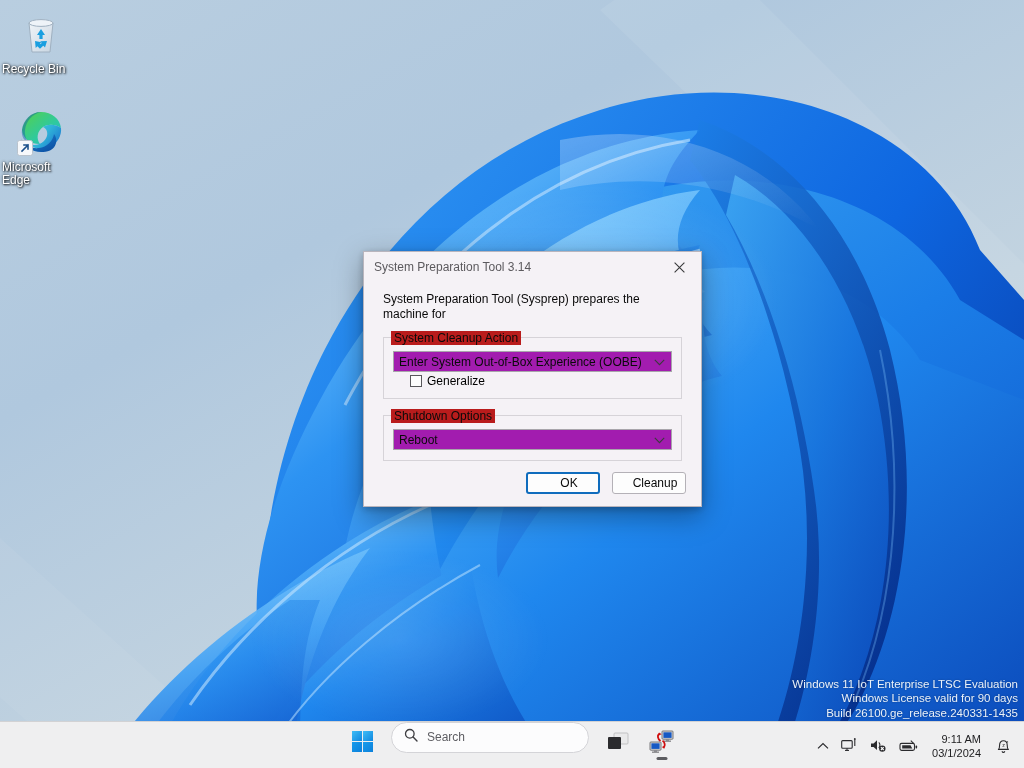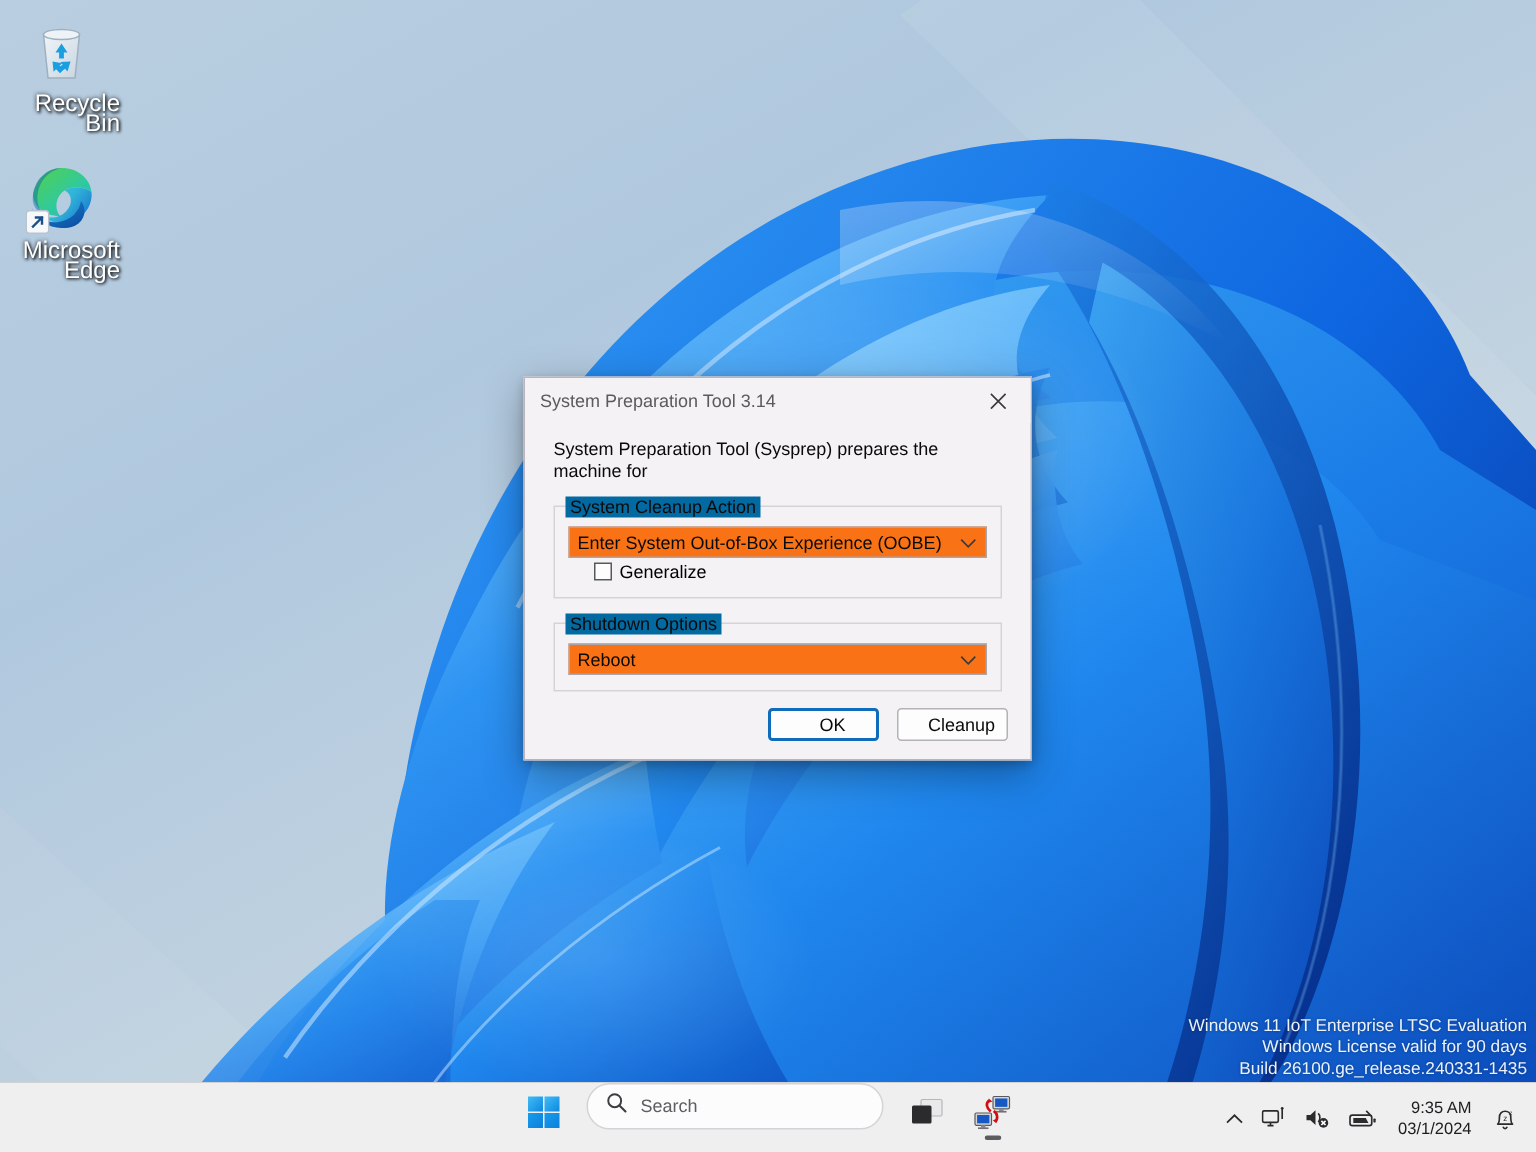--- a/index.html
+++ b/index.html
@@ -24,23 +24,23 @@
     position: absolute;
     inset: 0;
     width: 1024px;
     height: 768px;
   }
 
   
   .desktop-icon {
     position: absolute;
     width: 78px;
-    text-align: right;
+    text-align: left;
     color: #ffffff;
-    font-size: 16px;
+    font-size: 12px;
     line-height: 13px;
     text-shadow: 0 0 3px rgba(0,0,0,.85), 1px 1px 2px rgba(0,0,0,.8);
     user-select: none;
   }
   .desktop-icon .glyph {
     width: 48px; height: 48px;
     margin: 0 auto 5px auto;
     position: relative;
   }
   #icon-recycle { left: 2px; top: 10px; }
@@ -141,21 +141,21 @@
     color: #eaf2fb;
     font-size: 11.5px;
     line-height: 14.5px;
     text-shadow: 0 0 2px rgba(0,0,0,.35);
     user-select: none;
   }
 
   
   #dialog {
     position: absolute;
-    left: 349px; top: 251px;
+    left: 363px; top: 251px;
     width: 339px; height: 256px;
     background: #f5f2f6;
     border: 1px solid #b9b5bd;
     box-shadow: 0 9px 26px rgba(0,0,0,.34), 0 2px 7px rgba(0,0,0,.22);
     font-size: 12px;
     color: #000;
   }
   #titlebar {
     height: 30px;
     display: flex;
@@ -186,30 +186,30 @@
 
   .groupbox {
     position: relative;
     margin-top: 16px;
     border: 1px solid #d6d3d8;
     padding: 13px 9px 10px 9px;
   }
   .groupbox > .gb-label {
     position: absolute;
     top: -7px; left: 7px;
-    background: #0369a1;
+    background: #b91c1c;
     padding: 0 3px;
     font-size: 12px;
     color: #0a0a0a;
   }
 
   .combo {
     position: relative;
     height: 21px;
-    background: #f97316;
+    background: #a21caf;
     border: 1px solid #a8a5ab;
     display: flex;
     align-items: center;
     padding: 0 22px 0 5px;
     font-size: 12px;
     color: #0a0a0a;
   }
   .combo .chev {
     position: absolute;
     right: 6px; top: 50%;
@@ -550,21 +550,21 @@
         <svg width="19" height="14" viewBox="0 0 19 14">
           <rect x="1" y="4.4" width="14.5" height="7" rx="1.6" stroke="#2b2b2e" stroke-width="1.1" fill="none"></rect>
           <rect x="16.6" y="6.6" width="1.5" height="2.8" rx="0.6" fill="#2b2b2e"></rect>
           <path d="M3.2,6.3 L11.5,6.3 L13.3,9.6 L3.2,9.6 Z" fill="#2b2b2e"></path>
           <path d="M11.8,1.6 L14.6,4.4" stroke="#2b2b2e" stroke-width="1.1"></path>
         </svg>
       </div>
 
       <div id="tray-clock" class="tray-item">
         <div>
-          <div>9:35 AM</div>
+          <div>9:11 AM</div>
           <div>03/1/2024</div>
         </div>
       </div>
 
       <div class="tray-item">
         <svg width="17" height="16" viewBox="0 0 17 16">
           <path d="M3.4,11.4 C4.6,10.6 4.6,8.6 4.6,7 C4.6,4.4 6.2,2.8 8.4,2.8 C10.6,2.8 12.2,4.4 12.2,7 C12.2,8.6 12.2,10.6 13.4,11.4 Z" stroke="#2b2b2e" stroke-width="1.1" fill="none" stroke-linejoin="round"></path>
           <path d="M7,13.2 C7.3,14 7.8,14.4 8.4,14.4 C9,14.4 9.5,14 9.8,13.2" stroke="#2b2b2e" stroke-width="1.1" fill="none"></path>
           <text x="8.6" y="9.4" font-family="Liberation Sans, sans-serif" font-size="5.4" fill="#2b2b2e" text-anchor="middle">z</text>
           <text x="12.2" y="5.4" font-family="Liberation Sans, sans-serif" font-size="4.2" fill="#2b2b2e" text-anchor="middle">z</text>

